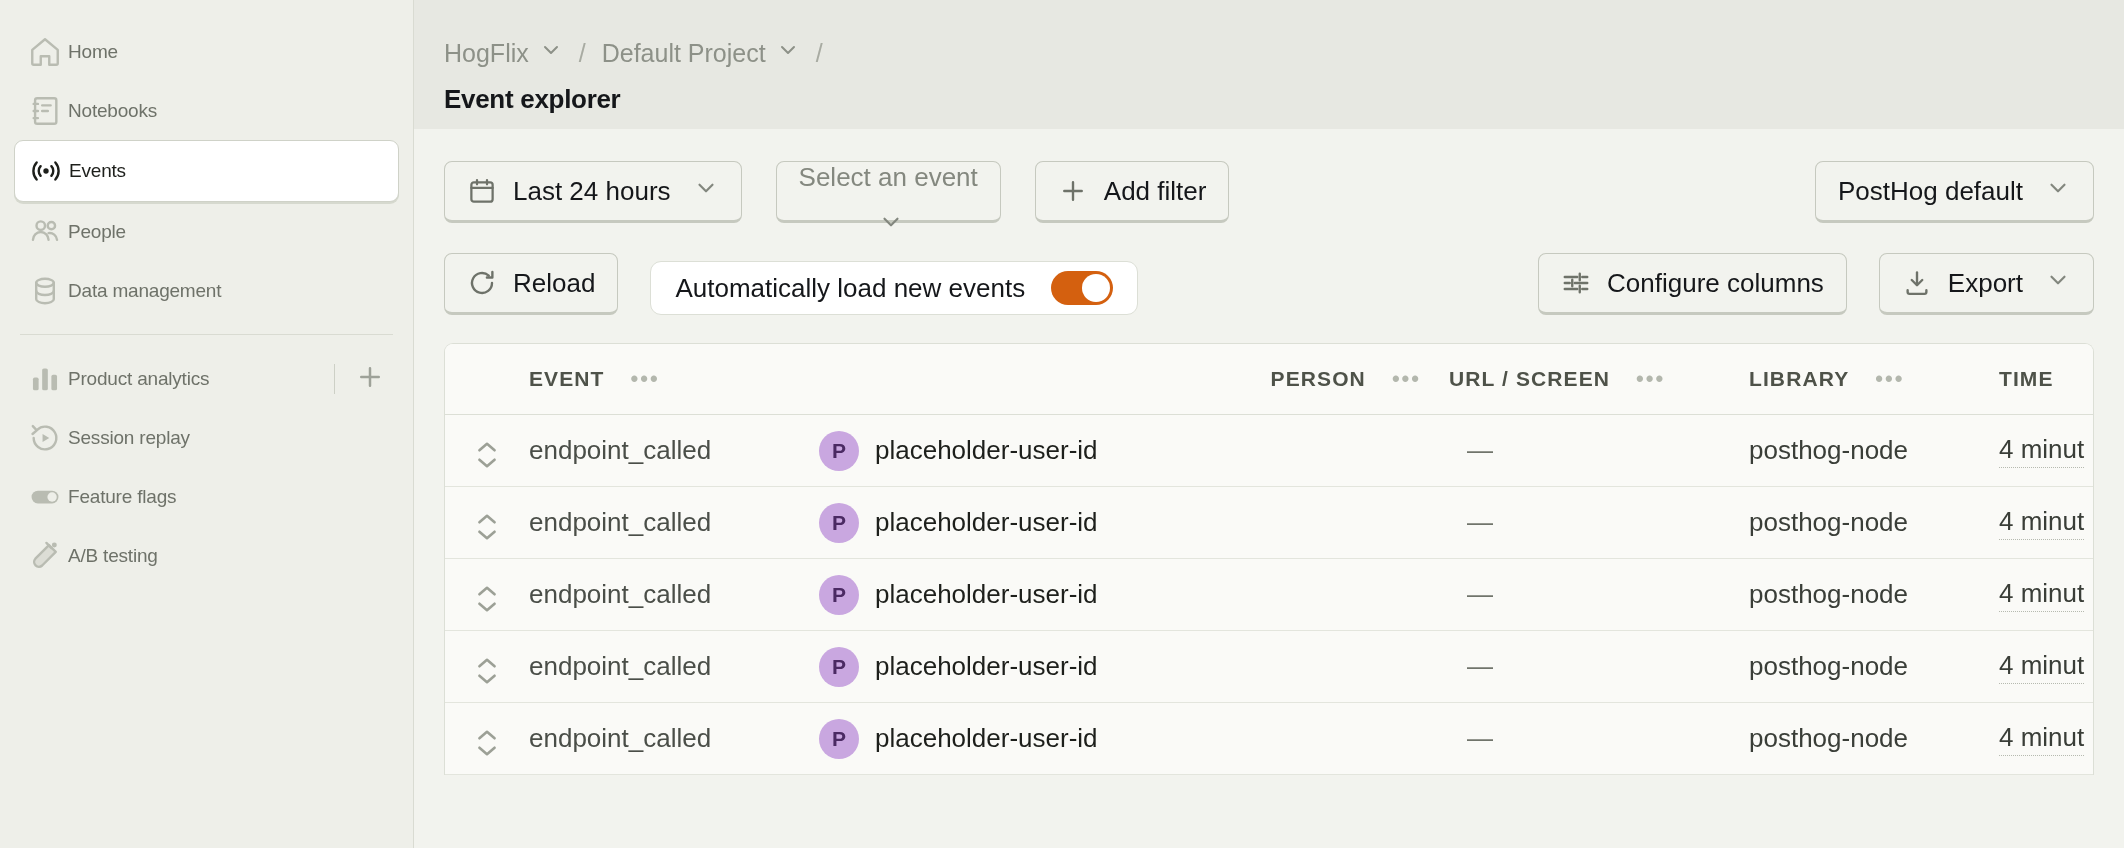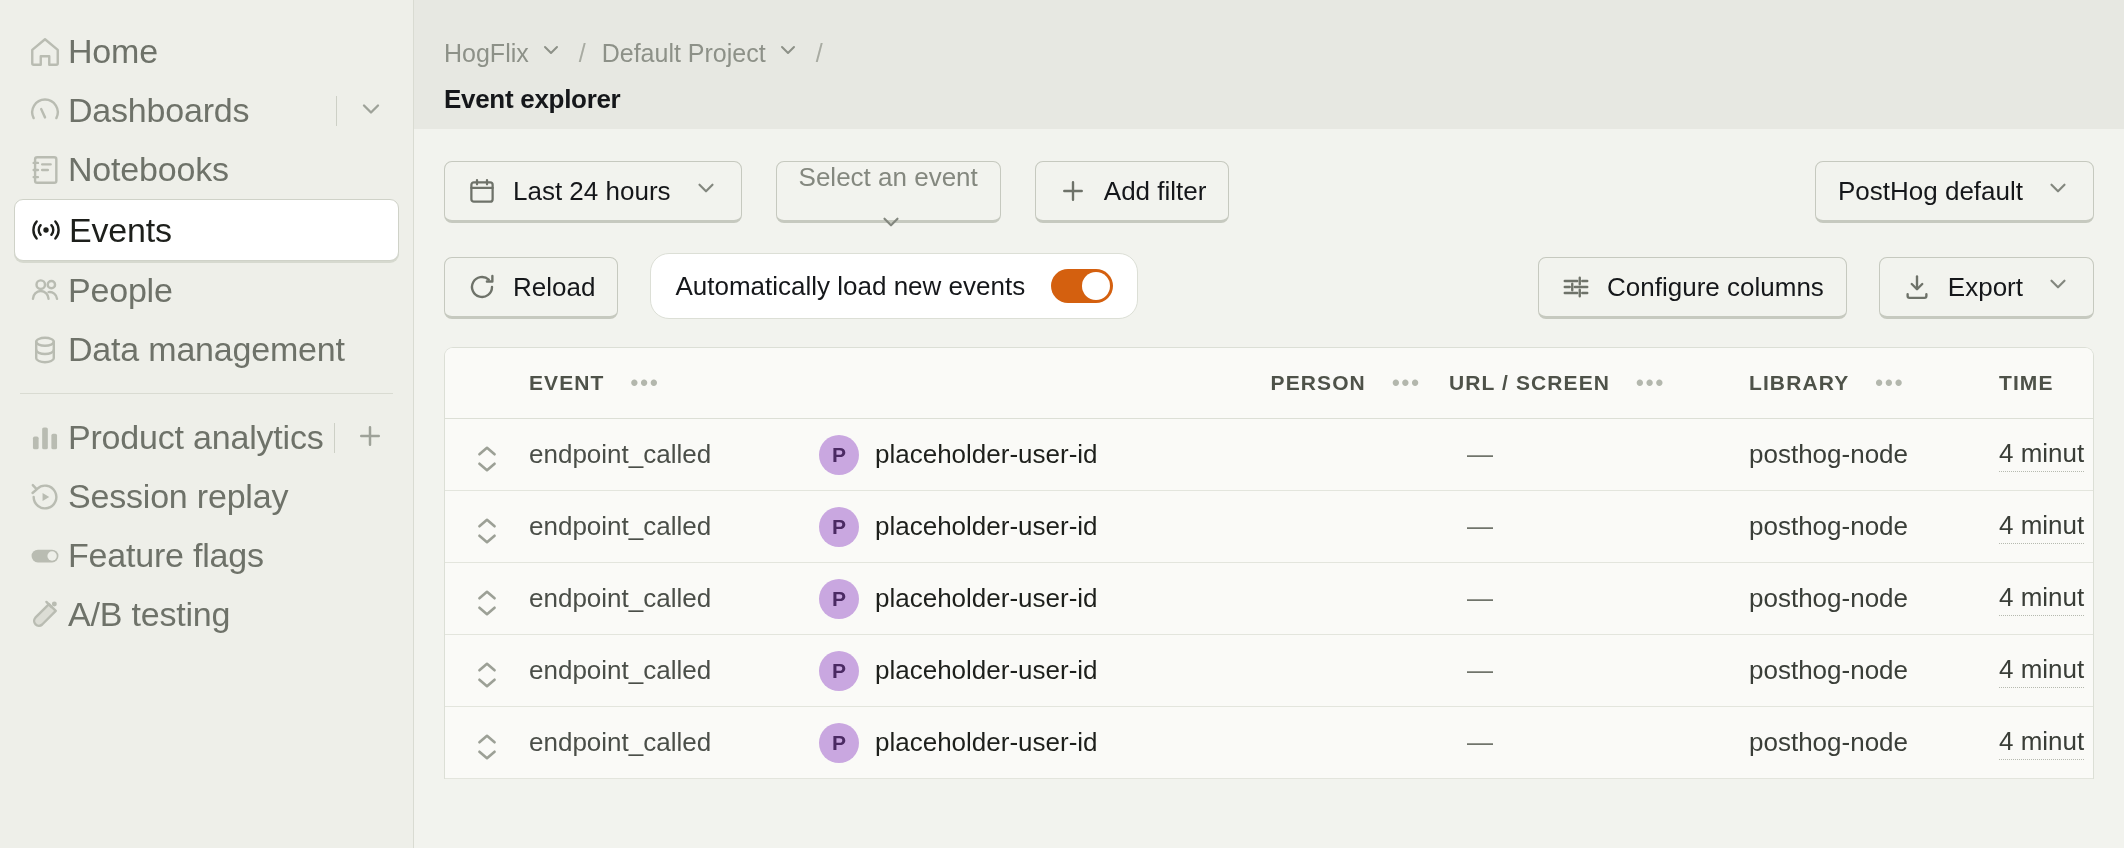--- a/index.html
+++ b/index.html
@@ -31,21 +31,21 @@
     cursor: pointer;
     color: #6b6f66;
     position: relative;
   }
   .nav-item .ico {
     width: 40px; flex: 0 0 40px;
     display: flex; align-items: center; justify-content: flex-start;
     color: #b9bcb2;
   }
   .nav-label {
-    font-size: 34px;
+    font-size: 19px;
     color: #6e7269;
     letter-spacing: -0.2px;
     white-space: nowrap;
   }
   .nav-item.active {
     background: #ffffff;
     border: 1px solid #cfd2c8;
     box-shadow: 0 2px 0 #d6d9cf;
     height: 62px;
   }
@@ -111,24 +111,24 @@
   .btn.muted { color: #84887f; flex-direction: column; }
   .btn .chev { color: #83877e; margin-left: 6px; }
   .btn .gl { color: #6e7269; display: flex; align-items: center; }
 
   .row2 {
     display: flex; align-items: flex-end; gap: 32px;
     padding-bottom: 28px;
   }
   .toggle-card {
     display: inline-flex; align-items: center; gap: 26px;
-    height: 66px; padding: 0 24px;
+    height: 54px; padding: 0 24px;
     background: #ffffff;
     border: 1px solid #dcdfd6;
-    border-radius: 19px;
+    border-radius: 11px;
     font-size: 26px; color: #15171a;
     cursor: pointer; white-space: nowrap;
   }
   .switch {
     width: 62px; height: 34px; border-radius: 18px;
     background: #d4600f; position: relative; flex: 0 0 auto;
   }
   .switch .knob {
     position: absolute; right: 3px; top: 3px;
     width: 28px; height: 28px; border-radius: 50%;
@@ -196,37 +196,20 @@
 
     <div class="nav-item">
       <span class="ico">
         <svg width="34" height="34" viewBox="0 0 24 24" fill="none" stroke="currentColor" stroke-width="1.7" stroke-linecap="round" stroke-linejoin="round">
             <path d="M3 10.5 12 3l9 7.5V20a1 1 0 0 1-1 1h-5v-6H9v6H4a1 1 0 0 1-1-1z"></path>
           </svg>
       </span>
       <span class="nav-label">Home</span>
     </div>
 
-    <div class="nav-item">
-      <span class="ico">
-        <svg width="34" height="34" viewBox="0 0 24 24" fill="none" stroke="currentColor" stroke-width="1.7" stroke-linecap="round">
-            <path d="M4 17a9 9 0 1 1 16 0"></path>
-            <path d="M12 16.5 9.3 10.6"></path>
-          </svg>
-      </span>
-      <span class="nav-label">Dashboards</span>
-      <span class="nav-right">
-        <span class="nav-div"></span>
-        <span>
-          <svg width="28" height="28" viewBox="0 0 24 24" fill="none" stroke="currentColor" stroke-width="2" stroke-linecap="round" stroke-linejoin="round">
-              <polyline points="6 9 12 15 18 9"></polyline>
-            </svg>
-        </span>
-      </span>
-    </div>
 
     <div class="nav-item">
       <span class="ico">
         <svg width="34" height="34" viewBox="0 0 24 24" fill="none" stroke="currentColor" stroke-width="1.7" stroke-linecap="round" stroke-linejoin="round">
             <rect x="5" y="3" width="15" height="18" rx="1.5"></rect>
             <path d="M4 7h3M4 12h3M4 17h3M10 8h6M10 12h4"></path>
           </svg>
       </span>
       <span class="nav-label">Notebooks</span>
     </div>

